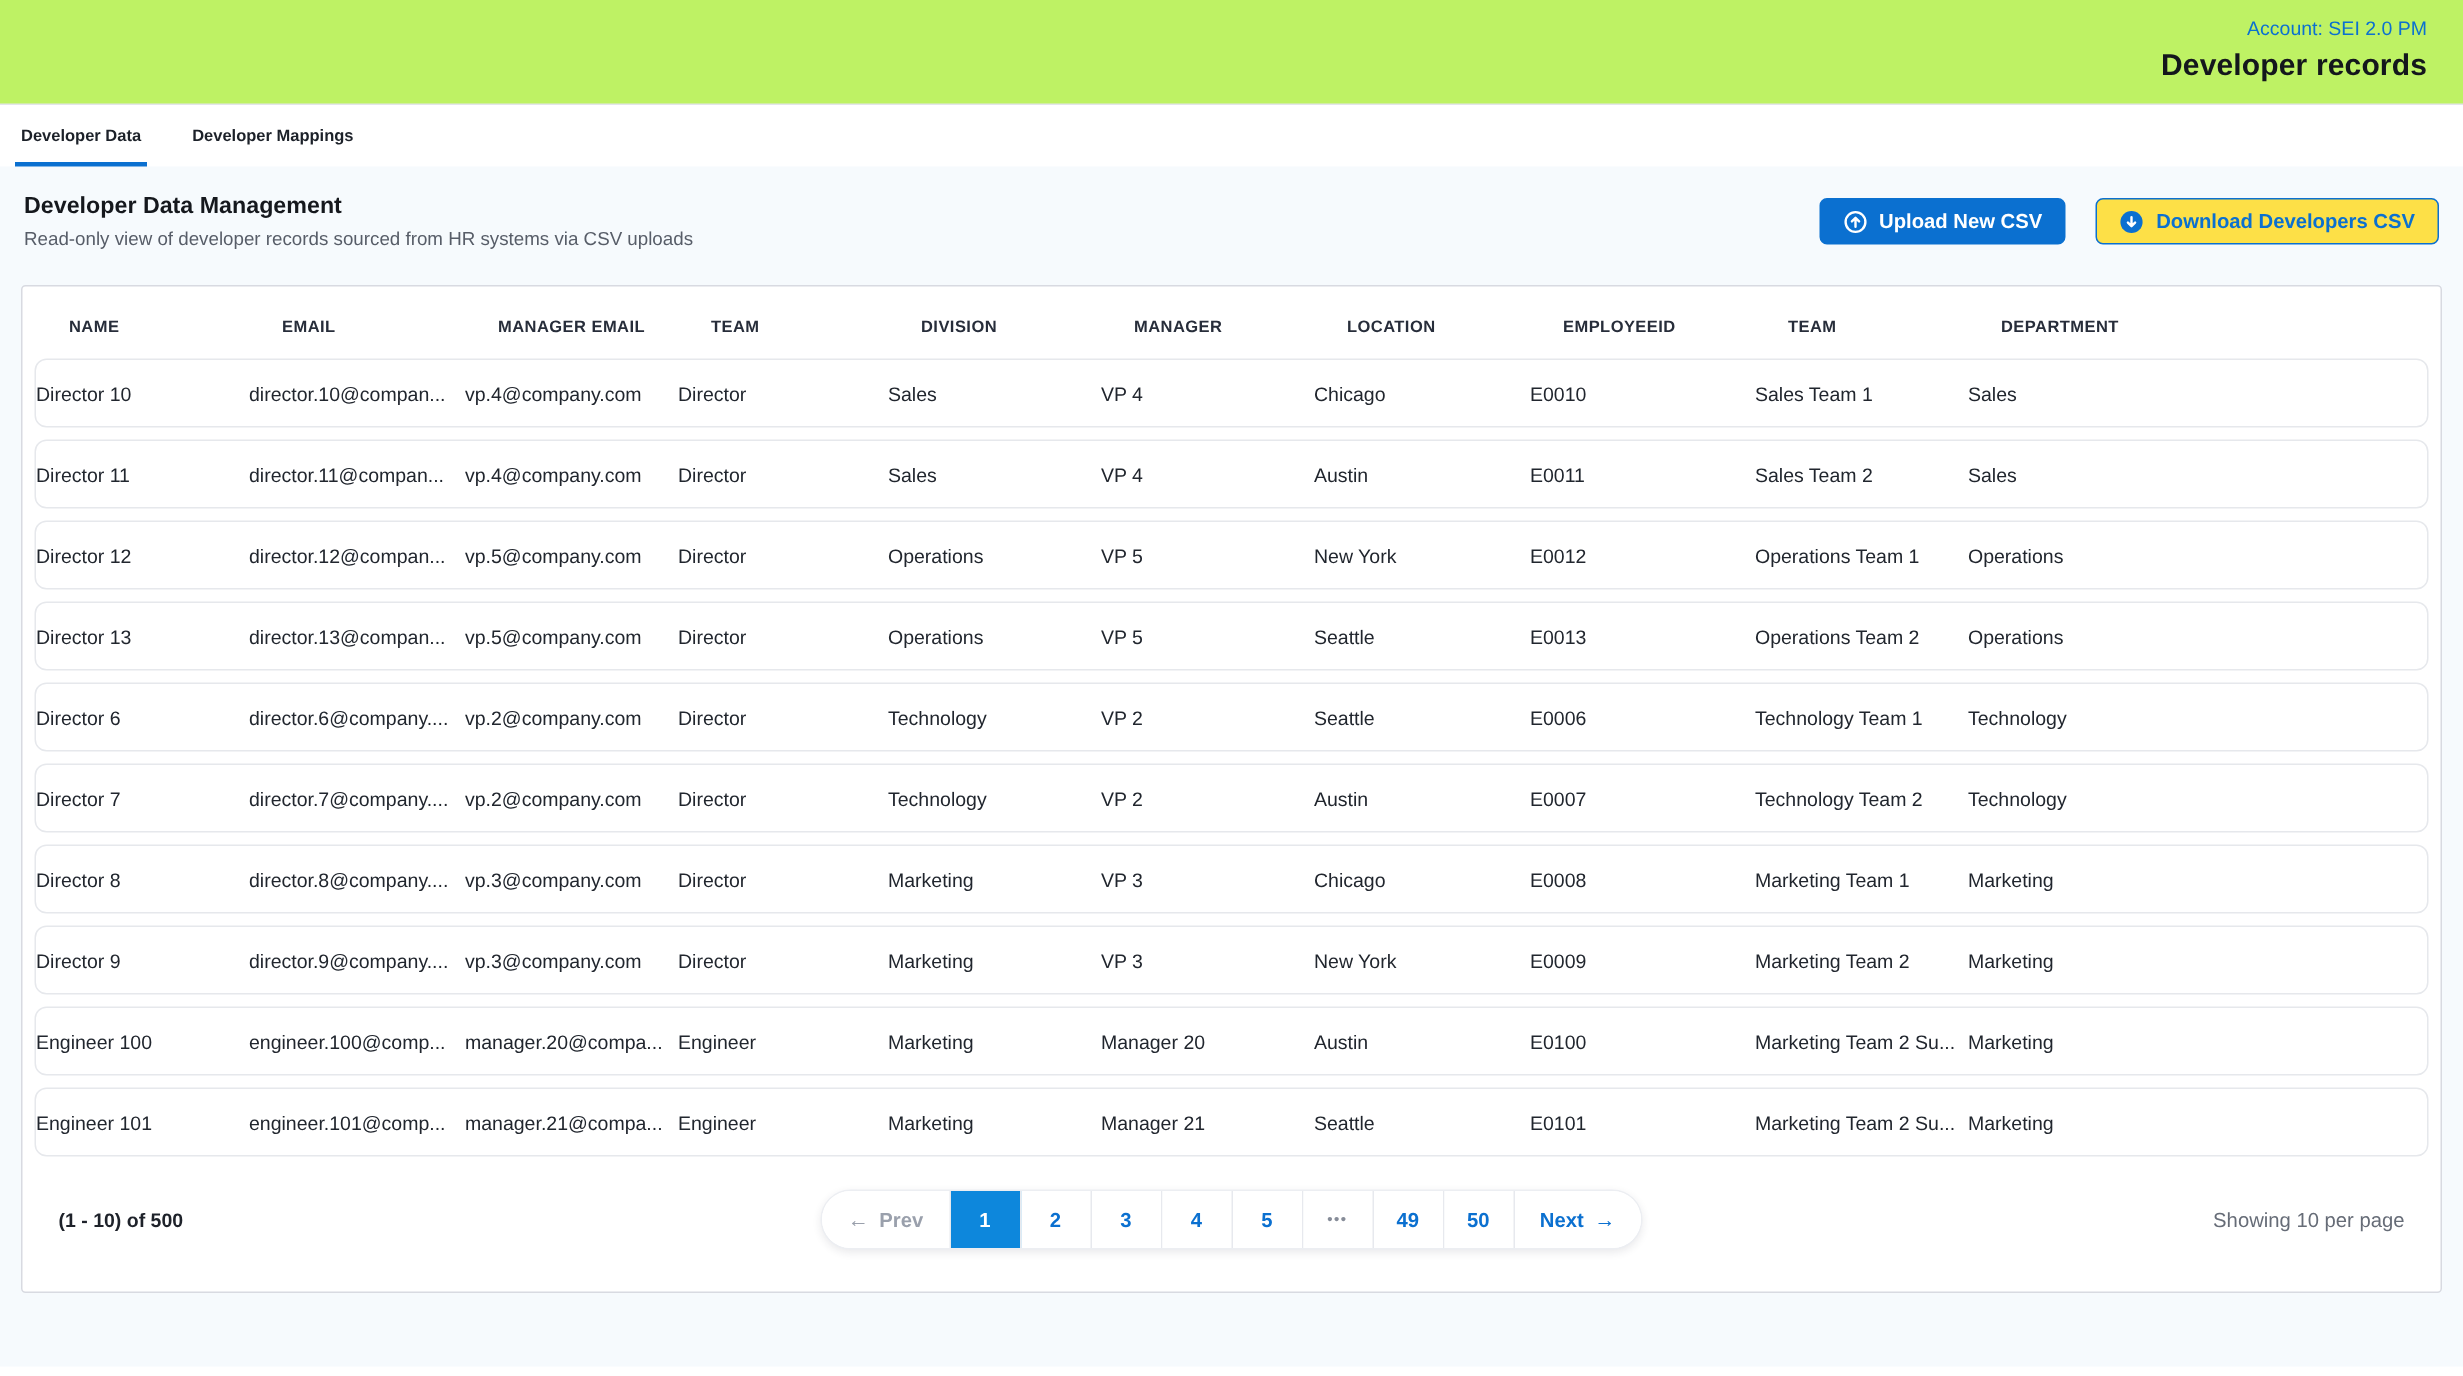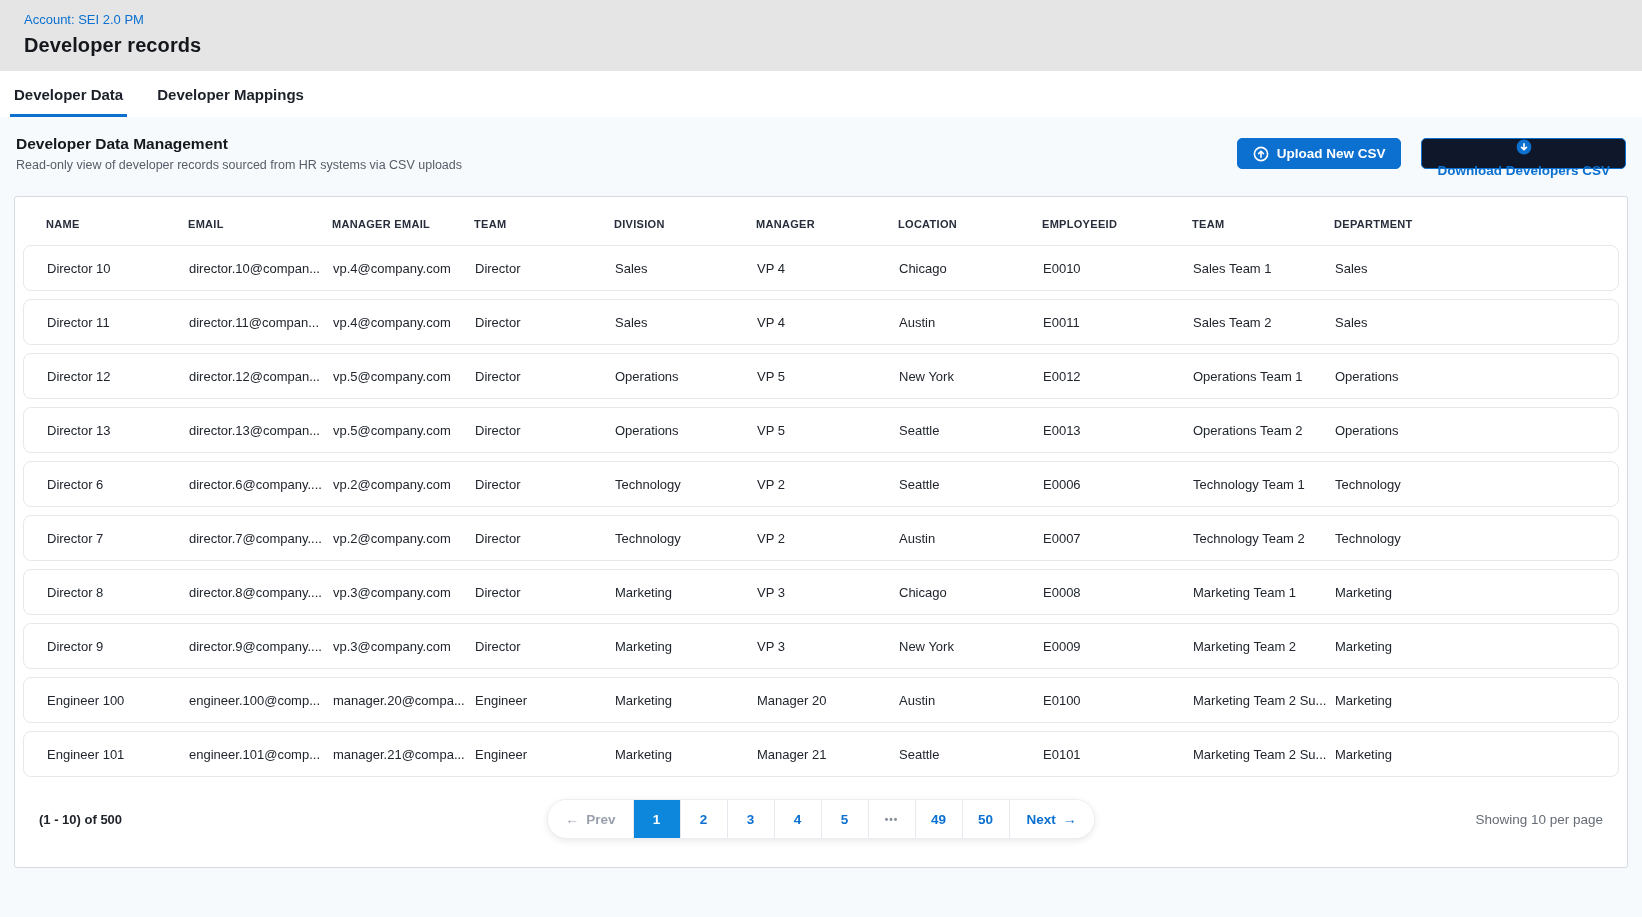--- a/index.html
+++ b/index.html
@@ -13,52 +13,52 @@
   }
   :root {
     --primary:#0b70d0;
     --active-page:#0d87dc;
     --border:#d8dae1;
     --row-border:#e6e8ec;
     --panel-bg:#f6fafd;
   }
 
   
-  .top-header { background:#e5e5e5; padding:10px 24px 13px; border-bottom:1px solid #e3e5ea; }
+  .top-header { background:#bef264; padding:10px 24px 13px; border-bottom:1px solid #e3e5ea;text-align:right; }
   .account-link { display:inline-block; color:var(--primary); font-size:13px; font-weight:500; text-decoration:none; cursor:pointer; margin-bottom:7px; }
   .page-title { margin:0; font-size:20px; font-weight:700; color:#14171c; letter-spacing:.1px; }
 
   
   .tabbar { display:flex; background:#fff; padding:0 0 0 10px; }
-  .tab { border:none; background:none; font-family:inherit; font-size:15px; font-weight:700; color:#1c2129;
+  .tab { border:none; background:none; font-family:inherit; font-size:11px; font-weight:700; color:#1c2129;
          padding:15px 4px 11px; margin-right:26px; border-bottom:3px solid transparent; cursor:pointer; }
   .tab.active { border-bottom-color:var(--primary); }
 
   
   .content { background:var(--panel-bg); height:800px; padding:14px; }
 
   .section-head { display:flex; justify-content:space-between; align-items:center; padding:4px 2px 0; margin-bottom:24px; }
   .section-title { margin:0 0 5px; font-size:15.5px; font-weight:700; color:#15181d; }
   .section-subtitle { margin:0; font-size:12.5px; color:#575d68; }
 
   .actions { display:flex; gap:20px; align-items:center; }
   .btn { display:inline-flex; align-items:center; gap:8px; height:31px; padding:0 15px; border-radius:5px;
          font-family:inherit; font-size:13.5px; font-weight:700; cursor:pointer; }
   .btn.primary { background:var(--primary); color:#fff; border:1px solid var(--primary); }
-  .btn.outline { background:#0f172a; color:var(--primary); border:1.5px solid var(--primary);flex-direction:column; }
+  .btn.outline { background:#fde047; color:var(--primary); border:1.5px solid var(--primary); }
   .btn .ic { display:inline-flex; }
 
   
   .card { background:#fff; border:1px solid var(--border); border-radius:3px; }
   .thead { display:grid; grid-template-columns:142px 144px 142px 140px 142px 142px 144px 150px 142px minmax(0,1fr);
            padding:21px 8px 15px 31px; }
   .th { font-size:11px; font-weight:700; color:#272d3a; letter-spacing:.3px; white-space:nowrap; overflow:hidden; }
   .tbody { padding:0 8px; }
   .trow { display:grid; grid-template-columns:142px 144px 142px 140px 142px 142px 144px 150px 142px minmax(0,1fr);
-          align-items:center; height:46px; margin-bottom:8px; padding-left:23px;
+          align-items:center; height:46px; margin-bottom:8px; 
           background:#fff; border:1px solid var(--row-border); border-radius:8px; }
   .tcell { font-size:13px; color:#21262e; white-space:nowrap; overflow:hidden; }
 
   
   .pagination-bar { display:flex; align-items:center; padding:14px 24px 28px; }
   .range { flex:1; font-size:13px; font-weight:600; color:#1e222a; }
   .per-page { flex:1; text-align:right; font-size:13.5px; color:#666c77; }
   .pager { display:inline-flex; background:#fff; border:1px solid #eceef2; border-radius:20px; overflow:hidden;
            box-shadow:0 2px 6px rgba(40,41,61,.10); }
   .pseg { min-width:47px; height:38px; display:flex; align-items:center; justify-content:center; gap:7px;

